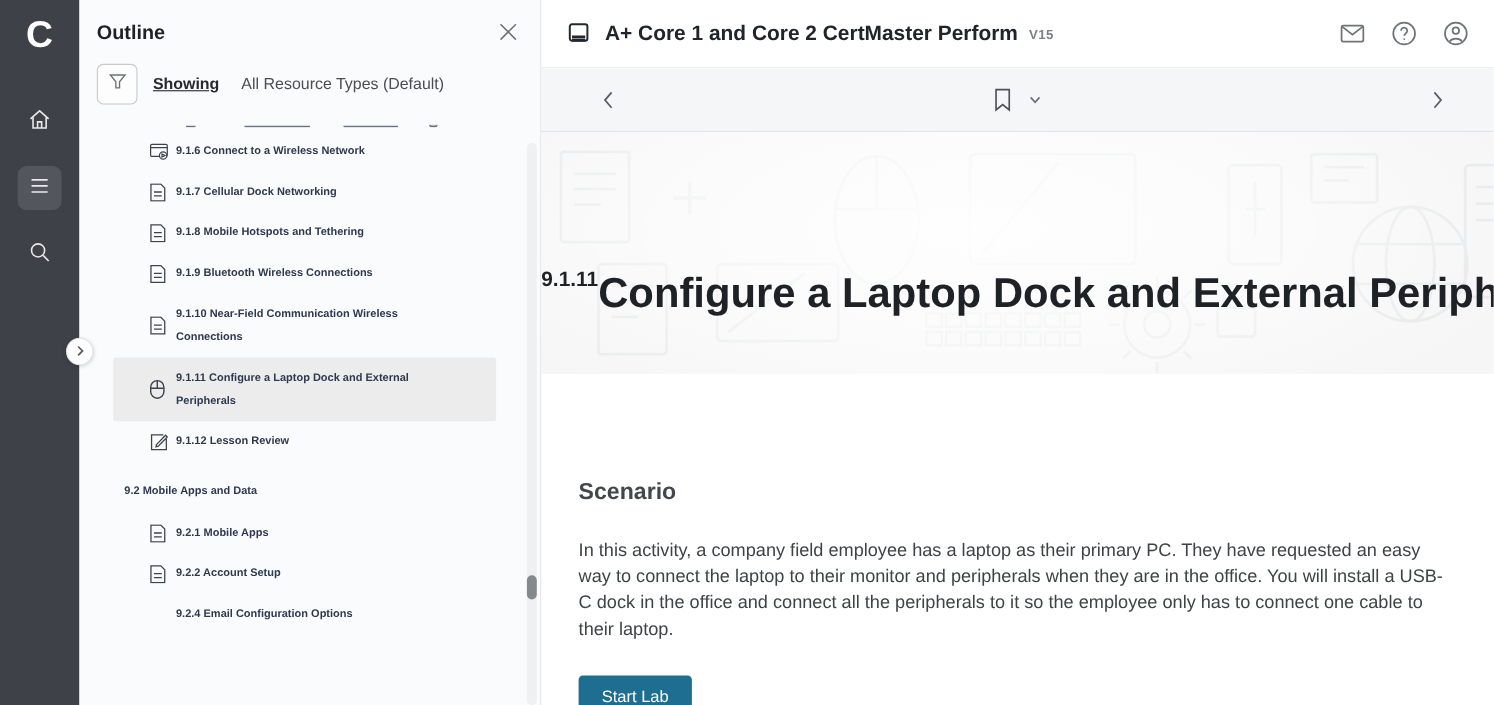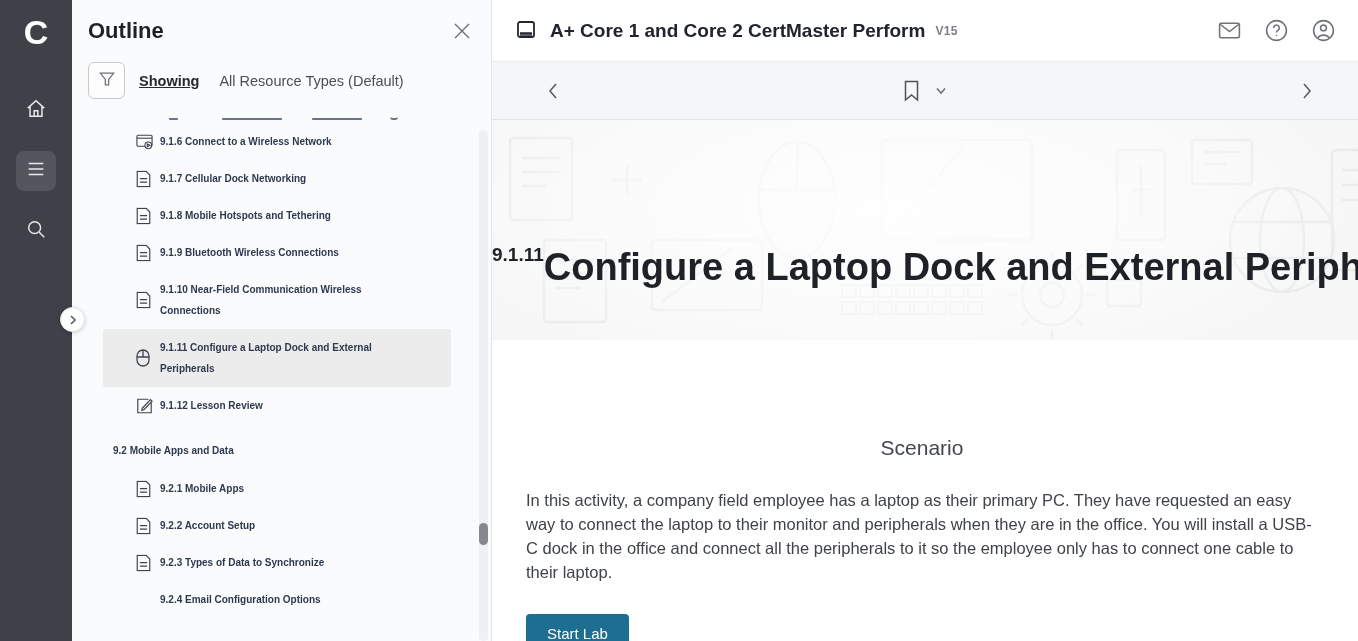--- a/index.html
+++ b/index.html
@@ -23,21 +23,21 @@
     background:#fff; border:1px solid #e2e3e5; border-radius:50%;
     box-shadow:0 1px 4px rgba(0,0,0,.18); display:flex; align-items:center;
     justify-content:center; z-index:20; cursor:pointer; }
   .expander svg { stroke:#5b5f64; fill:none; stroke-width:1.6; }
 
   
   .outline { width:420px; background:#fafbfc; flex-shrink:0; position:relative;
     border-right:1px solid #e6e7e9; }
   .outline-head { display:flex; align-items:center; justify-content:space-between;
     padding:18px 18px 0 16px; }
-  .outline-title { font-size:22px; font-weight:700; color:#1e2126; }
+  .outline-title { font-size:18px; font-weight:700; color:#1e2126; }
   .close-x { width:22px; height:22px; cursor:pointer; }
   .close-x svg { stroke:#6e7277; stroke-width:1.4; }
   .filter-row { display:flex; align-items:center; margin:18px 0 0 16px; }
   .filter-btn { width:37px; height:37px; border:1px solid #c8cacc; border-radius:6px;
     background:#fdfdfd; display:flex; align-items:center; justify-content:center;
     cursor:pointer; }
   .filter-btn svg { stroke:#6e7277; fill:none; stroke-width:1.5; }
   .showing { font-size:14.5px; font-weight:700; color:#26292e; margin-left:14px;text-decoration:underline; }
   .filter-val { font-size:14.5px; color:#4a4e54; margin-left:20px; }
 
@@ -97,21 +97,21 @@
     background:radial-gradient(ellipse 60% 90% at 46% 40%, rgba(255,255,255,.92) 0%,
       rgba(255,255,255,.55) 55%, rgba(255,255,255,0) 100%); }
   .hero-txt { position:absolute; inset:0; display:flex; flex-direction:row;
     align-items:center; padding-top:50px; }
   .lesson-num { font-size:19px; font-weight:700; color:#1e2126; }
   .lesson-title { font-size:38px; font-weight:700; color:#1e2126; margin-top:24px;
     text-align:center; white-space:nowrap; }
 
   
   .content { padding:96px 40px 0 34px; }
-  .scenario-h { font-size:21px; font-weight:400; color:#43474c;text-align:center; }
+  .scenario-h { font-size:21px; font-weight:700; color:#43474c; }
   .scenario-p { margin-top:29px; font-size:16.5px; color:#3f4347; line-height:1.45;
     max-width:798px; }
   .start-btn { margin-top:29px; background:#1e6e91; color:#fff; border:none;
     border-radius:4px; padding:11px 21px; font-size:15px; cursor:pointer;
     font-family:"Liberation Sans", sans-serif; }
 </style>
 </head>
 <body>
 
 <div class="app">
@@ -247,29 +247,20 @@
         <span class="o-label">9.2.1 Mobile Apps</span>
       </div>
       <div class="o-item">
         <span class="icn">
             <svg width="15" height="17" viewBox="0 0 16 19">
               <path d="M1 1 H11 L15 5 V18 H1 Z"></path>
               <path d="M4 9 H12 M4 13 H12"></path>
             </svg>
           </span>
         <span class="o-label">9.2.2 Account Setup</span>
-      </div>
-      <div class="o-item">
-        <span class="icn">
-            <svg width="15" height="17" viewBox="0 0 16 19">
-              <path d="M1 1 H11 L15 5 V18 H1 Z"></path>
-              <path d="M4 9 H12 M4 13 H12"></path>
-            </svg>
-          </span>
-        <span class="o-label">9.2.3 Types of Data to Synchronize</span>
       </div>
       <div class="o-item">
         
         <span class="o-label">9.2.4 Email Configuration Options</span>
       </div>
     </div>
 
     <div class="scroll-track"></div>
     <div class="scroll-thumb"></div>
   </div>

